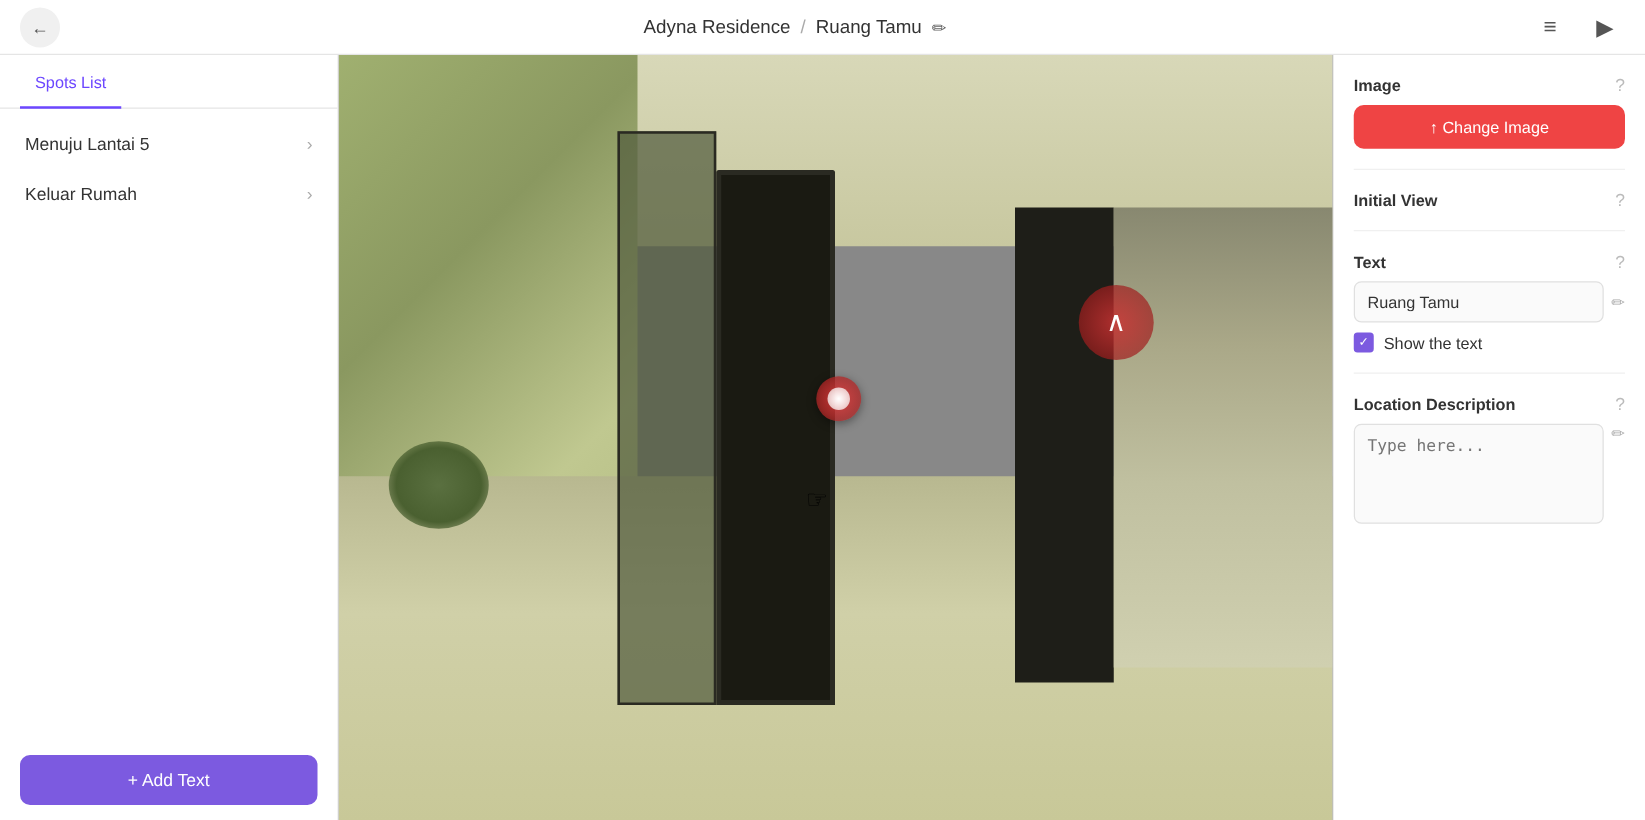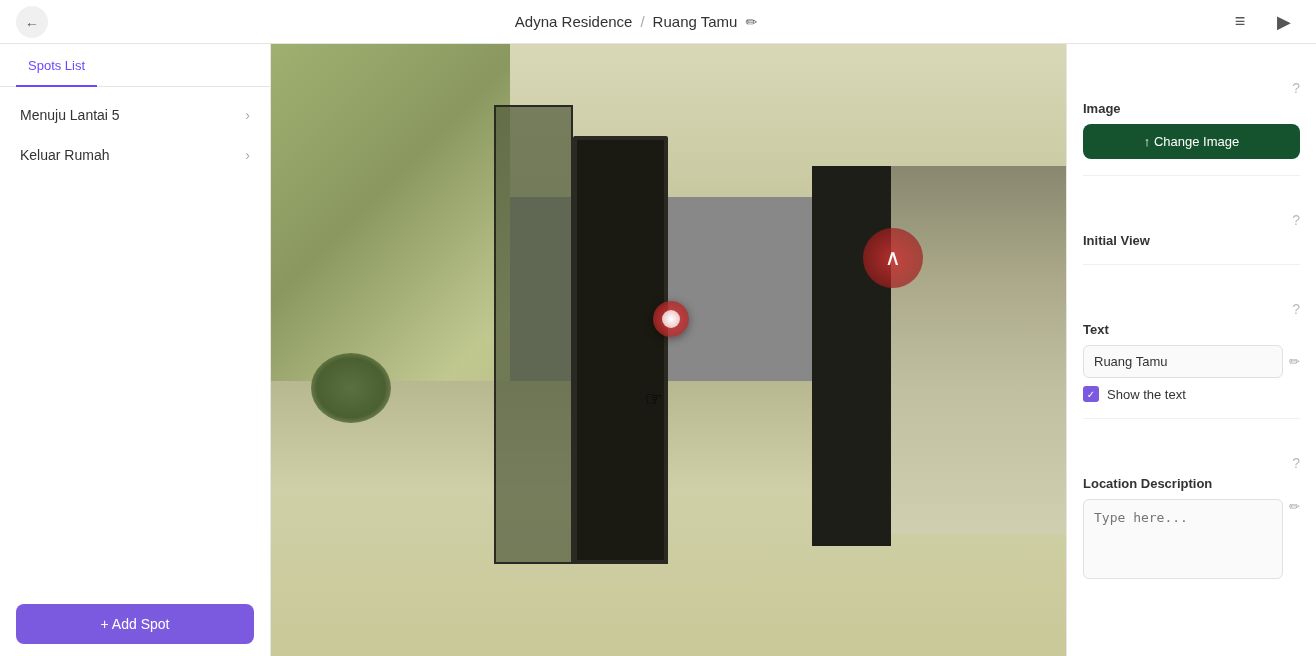--- a/index.html
+++ b/index.html
@@ -224,26 +224,25 @@
     .panel-section { display: flex; flex-direction: column; gap: 8px; }
     .panel-section-header {
       display: flex;
       align-items: center;
       justify-content: space-between;
     }
     .panel-section-title {
       font-size: 13px;
       font-weight: 600;
       color: #333;
-      margin-top: 41px;
     }
     .panel-help-icon { color: #bbb; font-size: 14px; cursor: pointer; }
 
     .change-image-btn {
-      background: #14532d;
+      background: #ef4444;
       color: #fff;
       border: none;
       border-radius: 8px;
       padding: 10px;
       font-size: 13px;
       cursor: pointer;
       width: 100%;
       display: flex;
       align-items: center;
       justify-content: center;
@@ -374,21 +373,21 @@
       <div class="sidebar-item">
         <span>Menuju Lantai 5</span>
         <span class="sidebar-item-chevron">›</span>
       </div>
       <div class="sidebar-item">
         <span>Keluar Rumah</span>
         <span class="sidebar-item-chevron">›</span>
       </div>
     </div>
     <button class="add-spot-btn">
-      <span>+ Add Spot</span>
+      <span>+ Add Text</span>
     </button>
   </div>
 
   <div class="viewer">
     <div class="room-scene">
       <div class="room-ceiling"></div>
       <div class="room-left"></div>
       <div class="room-floor"></div>
       <div class="glass-door"></div>
       <div class="door-frame">

